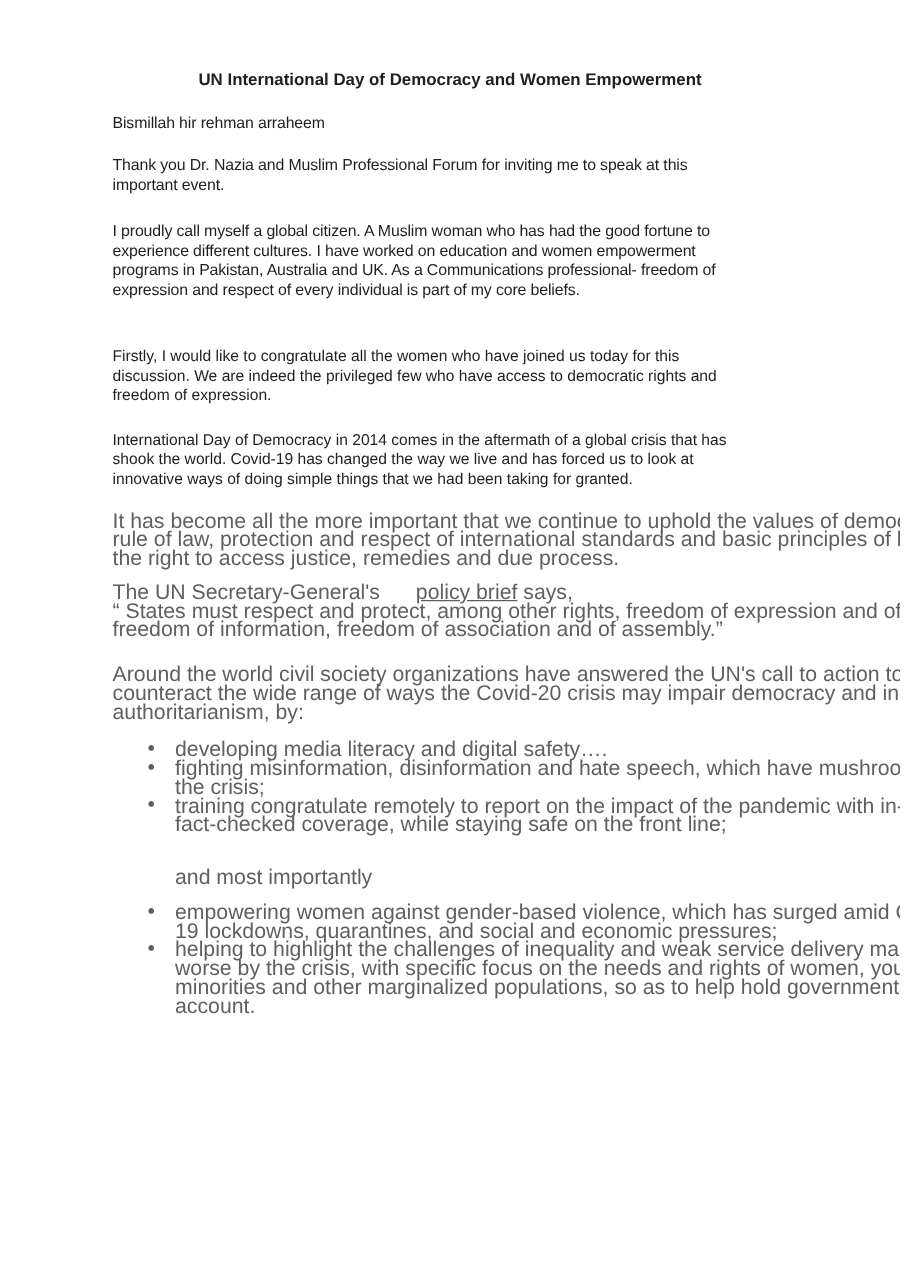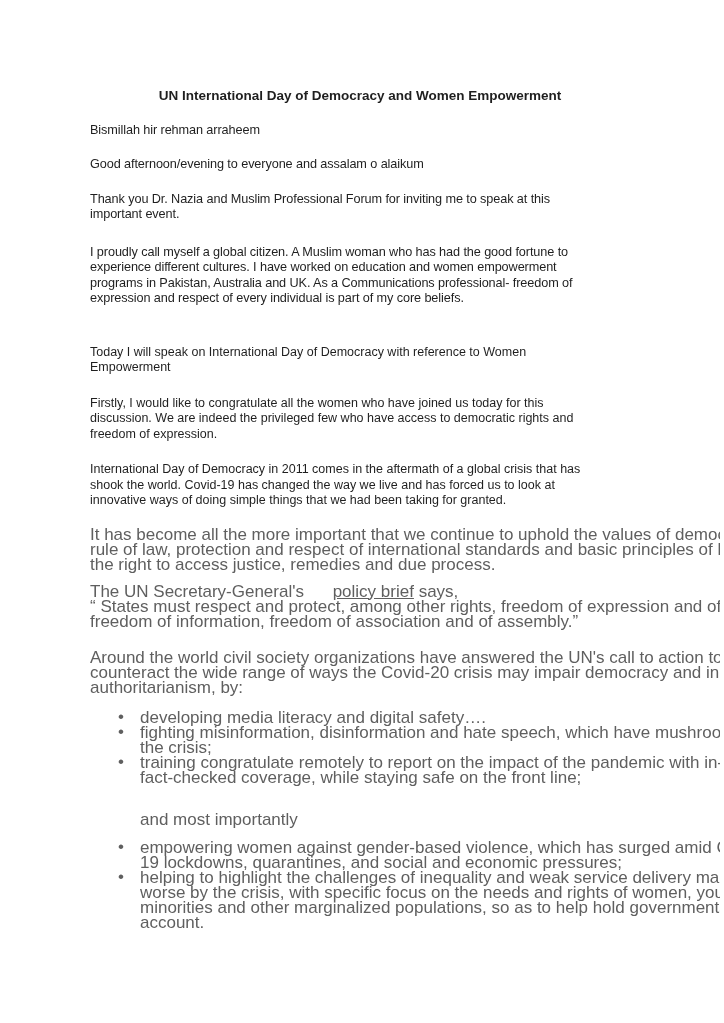--- a/index.html
+++ b/index.html
@@ -11,21 +11,21 @@
   body {
     width: 724px;
     height: 1023px;
     background: var(--page-bg);
     font-family: "Liberation Sans", sans-serif;
   }
   .page {
     box-sizing: border-box;
     width: 720px;
     height: 1023px;
-    padding: 88px 90px 0 90px;
+    padding: 56px 90px 0 90px;
     background: var(--page-bg);
     overflow: hidden;
   }
   .title {
     font-size: 13.5px;
     font-weight: bold;
     text-align: center;
     color: var(--text-black);
     margin: 0 0 19px 0;
     line-height: 15.5px;
@@ -78,38 +78,35 @@
 </style>
 </head>
 <body>
 
 <div class="page">
 
   <h1 class="title">UN International Day of Democracy and Women Empowerment</h1>
 
   <p class="para sec-a mb19">Bismillah hir rehman arraheem</p>
 
-  <p class="para sec-a mb19">Good afternoon/evening to everyone and assalam o alaikum</p>
 
   <p class="para sec-a mb22">Thank you Dr. Nazia and Muslim Professional Forum for inviting me to speak at this
 important event.</p>
 
   <p class="para sec-a mb25">I proudly call myself a global citizen. A Muslim woman who has had the good fortune to
 experience different cultures. I have worked on education and women empowerment
 programs in Pakistan, Australia and UK. As a Communications professional- freedom of
 expression and respect of every individual is part of my core beliefs.</p>
 
-  <p class="para sec-b mb13">Today I will speak on International Day of Democracy with reference to Women
-Empowerment</p>
 
   <p class="para sec-b mb18">Firstly, I would like to congratulate all the women who have joined us today for this
 discussion. We are indeed the privileged few who have access to democratic rights and
 freedom of expression.</p>
 
-  <p class="para sec-b mb18">International Day of Democracy in 2011 comes in the aftermath of a global crisis that has
+  <p class="para sec-b mb18">International Day of Democracy in 2014 comes in the aftermath of a global crisis that has
 shook the world. Covid-19 has changed the way we live and has forced us to look at
 innovative ways of doing simple things that we had been taking for granted.</p>
 
   <p class="para sec-c mb12">It has become all the more important that we continue to uphold the values of democracy namely:
 rule of law, protection and respect of international standards and basic principles of legality, and
 the right to access justice, remedies and due process.</p>
 
   <div class="mb21">
     <p class="para sec-c"><span>The UN Secretary-General's </span><a class="link">policy brief</a><span> says,</span></p>
     <p class="para sec-c">“ States must respect and protect, among other rights, freedom of expression and of the press,

